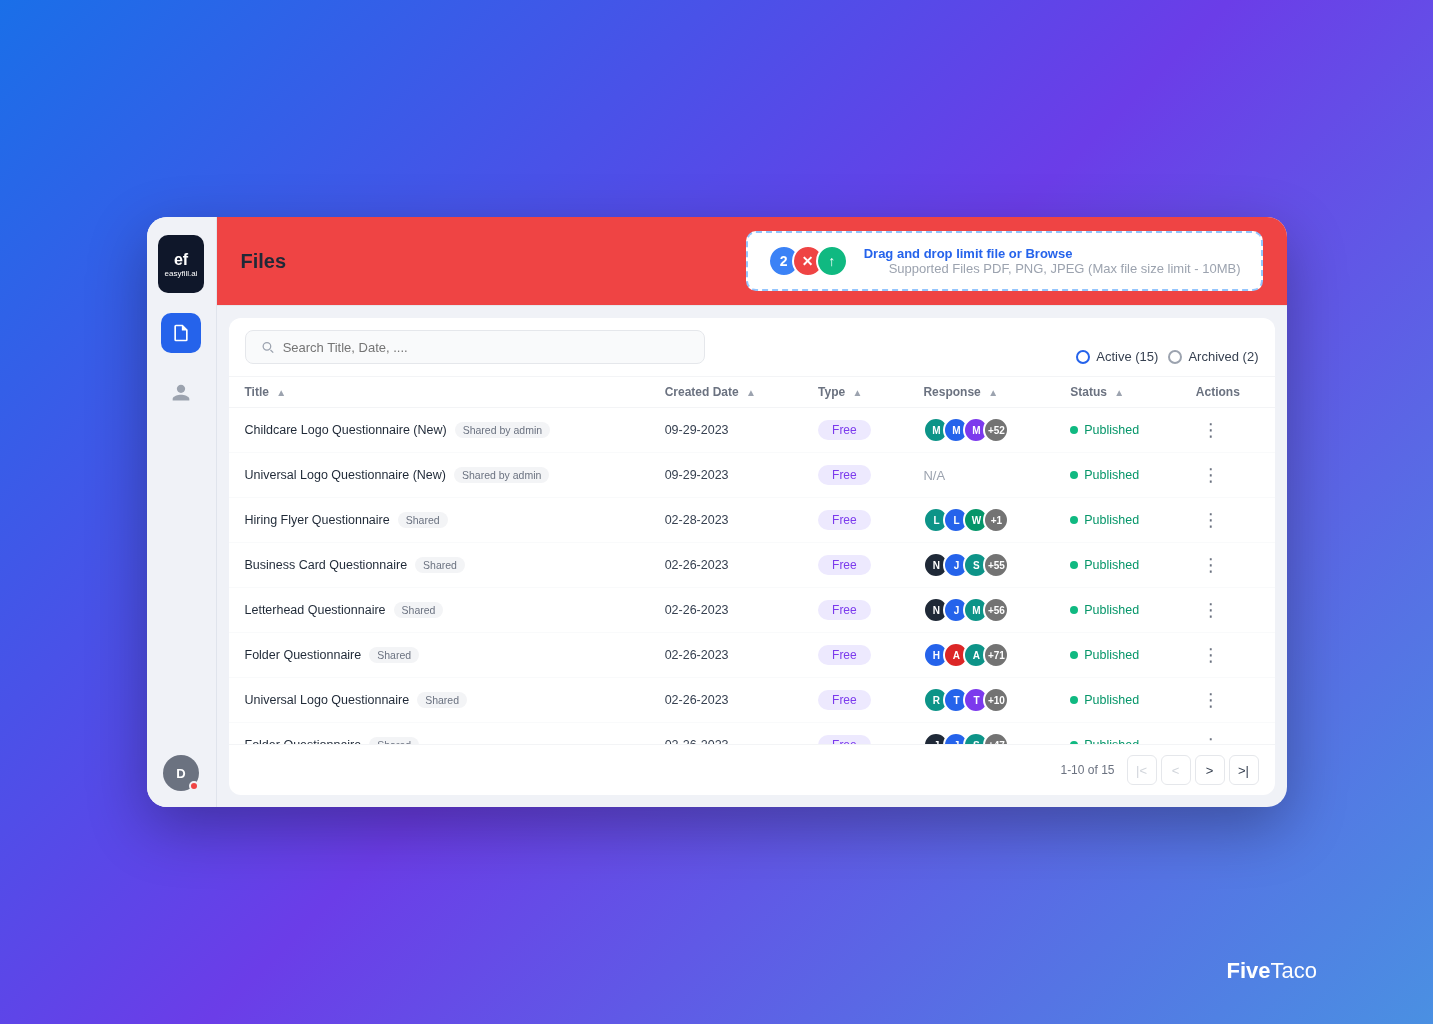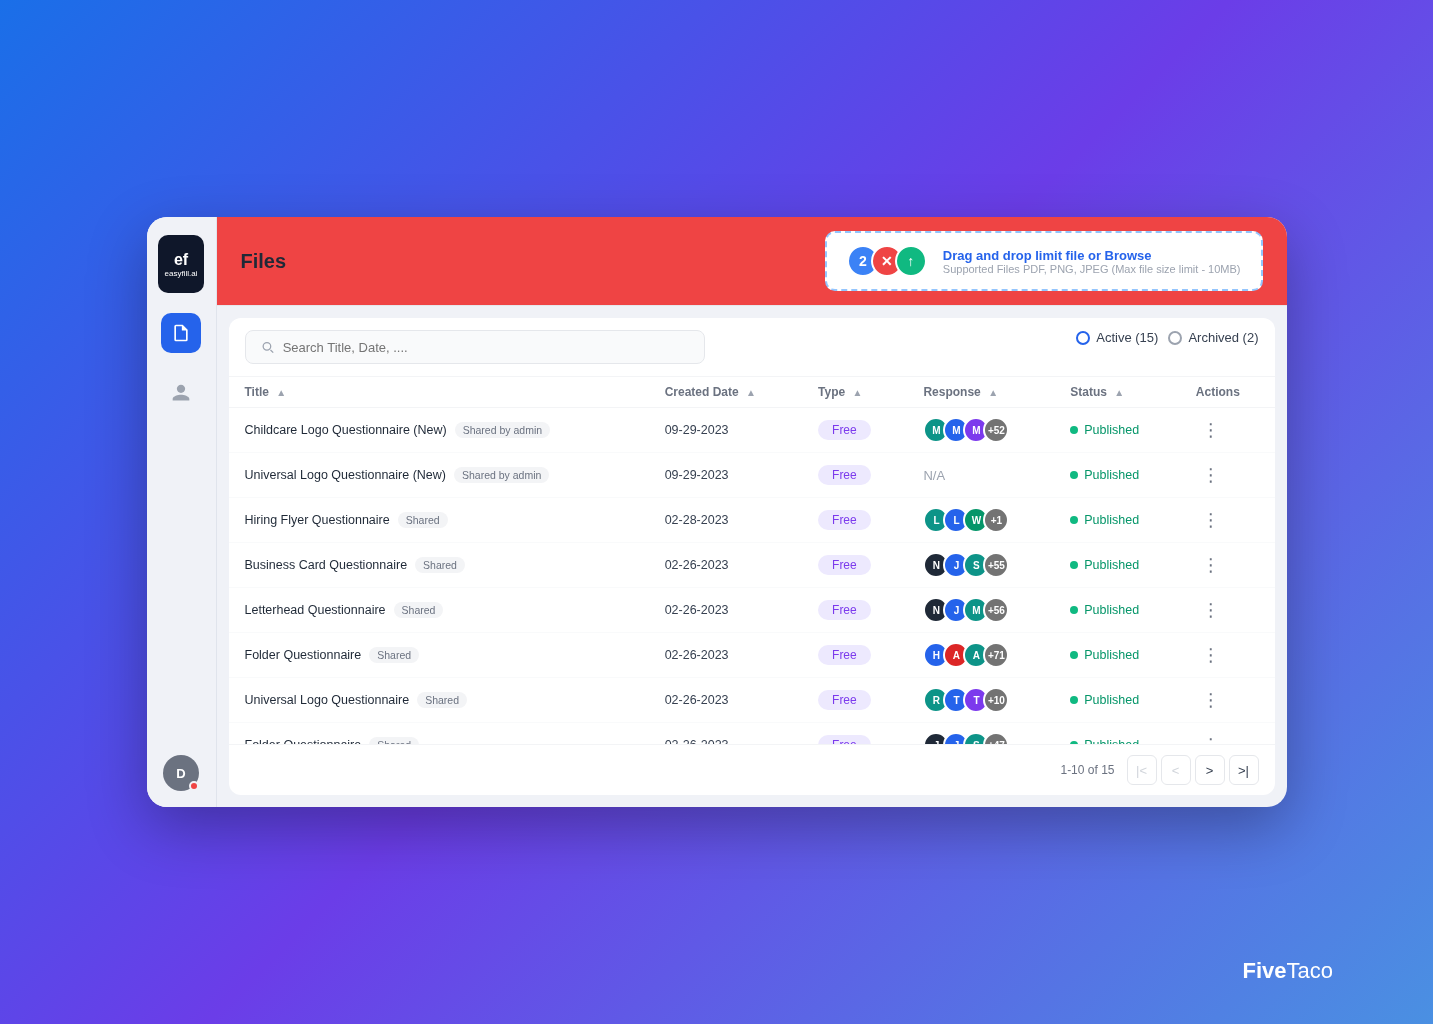--- a/index.html
+++ b/index.html
@@ -150,37 +150,38 @@
       font-size: 13px;
       color: #374151;
       font-weight: 500;
     }
     .upload-text span {
       color: #2563eb;
       font-weight: 600;
       cursor: pointer;
     }
     .upload-subtext {
-      font-size: 11px;
+      font-size: 13px;
       color: #9ca3af;
+      margin-left: 25px;
     }
     
     .table-container {
       flex: 1;
       background: white;
       margin: 12px;
       border-radius: 12px;
       overflow: hidden;
       display: flex;
       flex-direction: column;
     }
     .table-toolbar {
       padding: 12px 16px;
       display: flex;
-      align-items: flex-start;
+      align-items: flex-end;
       gap: 0;
       border-bottom: 1px solid #f3f4f6;
     }
     .search-box {
       display: flex;
       align-items: center;
       gap: 8px;
       background: #f9fafb;
       border: 1px solid #e5e7eb;
       border-radius: 8px;
@@ -358,21 +359,21 @@
     }
     .page-btn.disabled { color: #d1d5db; cursor: not-allowed; }
     
     .data-table::-webkit-scrollbar { width: 6px; }
     .data-table::-webkit-scrollbar-track { background: #f9fafb; }
     .data-table::-webkit-scrollbar-thumb { background: #d1d5db; border-radius: 3px; }
     
     .fivetaco-brand {
       position: absolute;
       bottom: 40px;
-      right: 100px;
+      right: 116px;
       color: white;
       font-size: 22px;
       font-weight: 800;
       margin-left: 6px;
     }
     .fivetaco-brand span { font-weight: 400; }
     
     .na-text { color: #9ca3af; font-size: 13px; }
   </style>
 </head>

